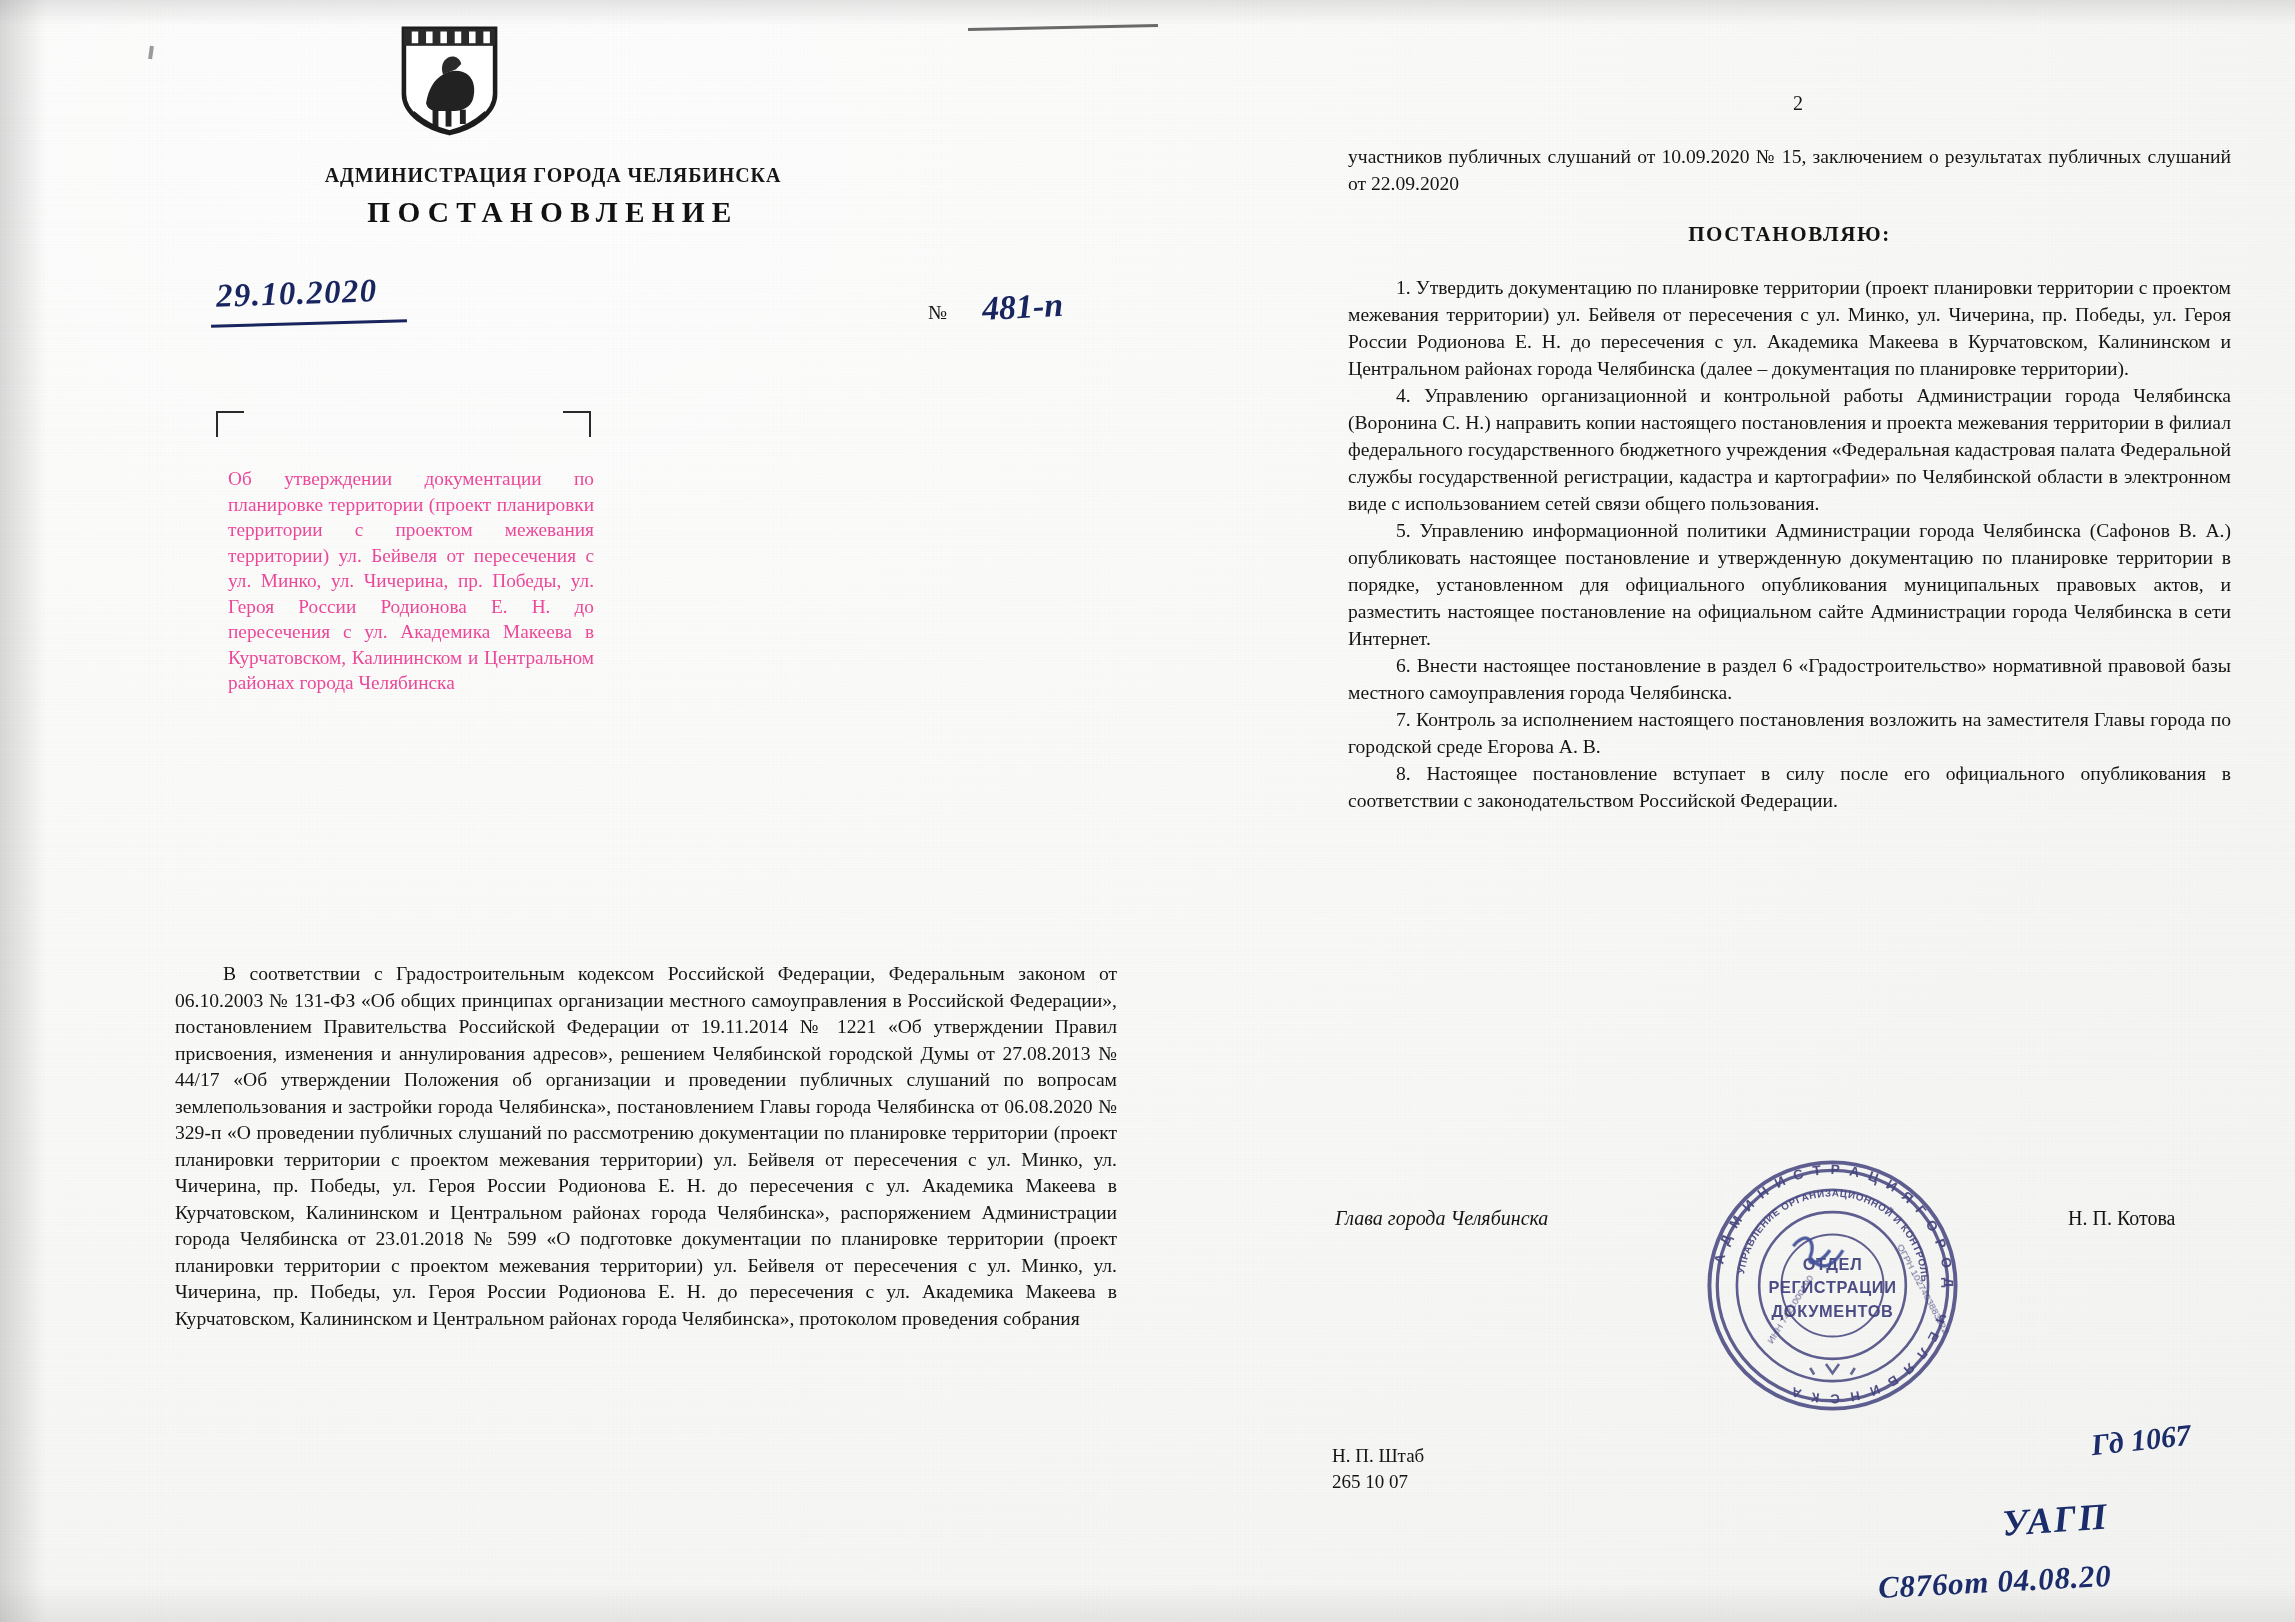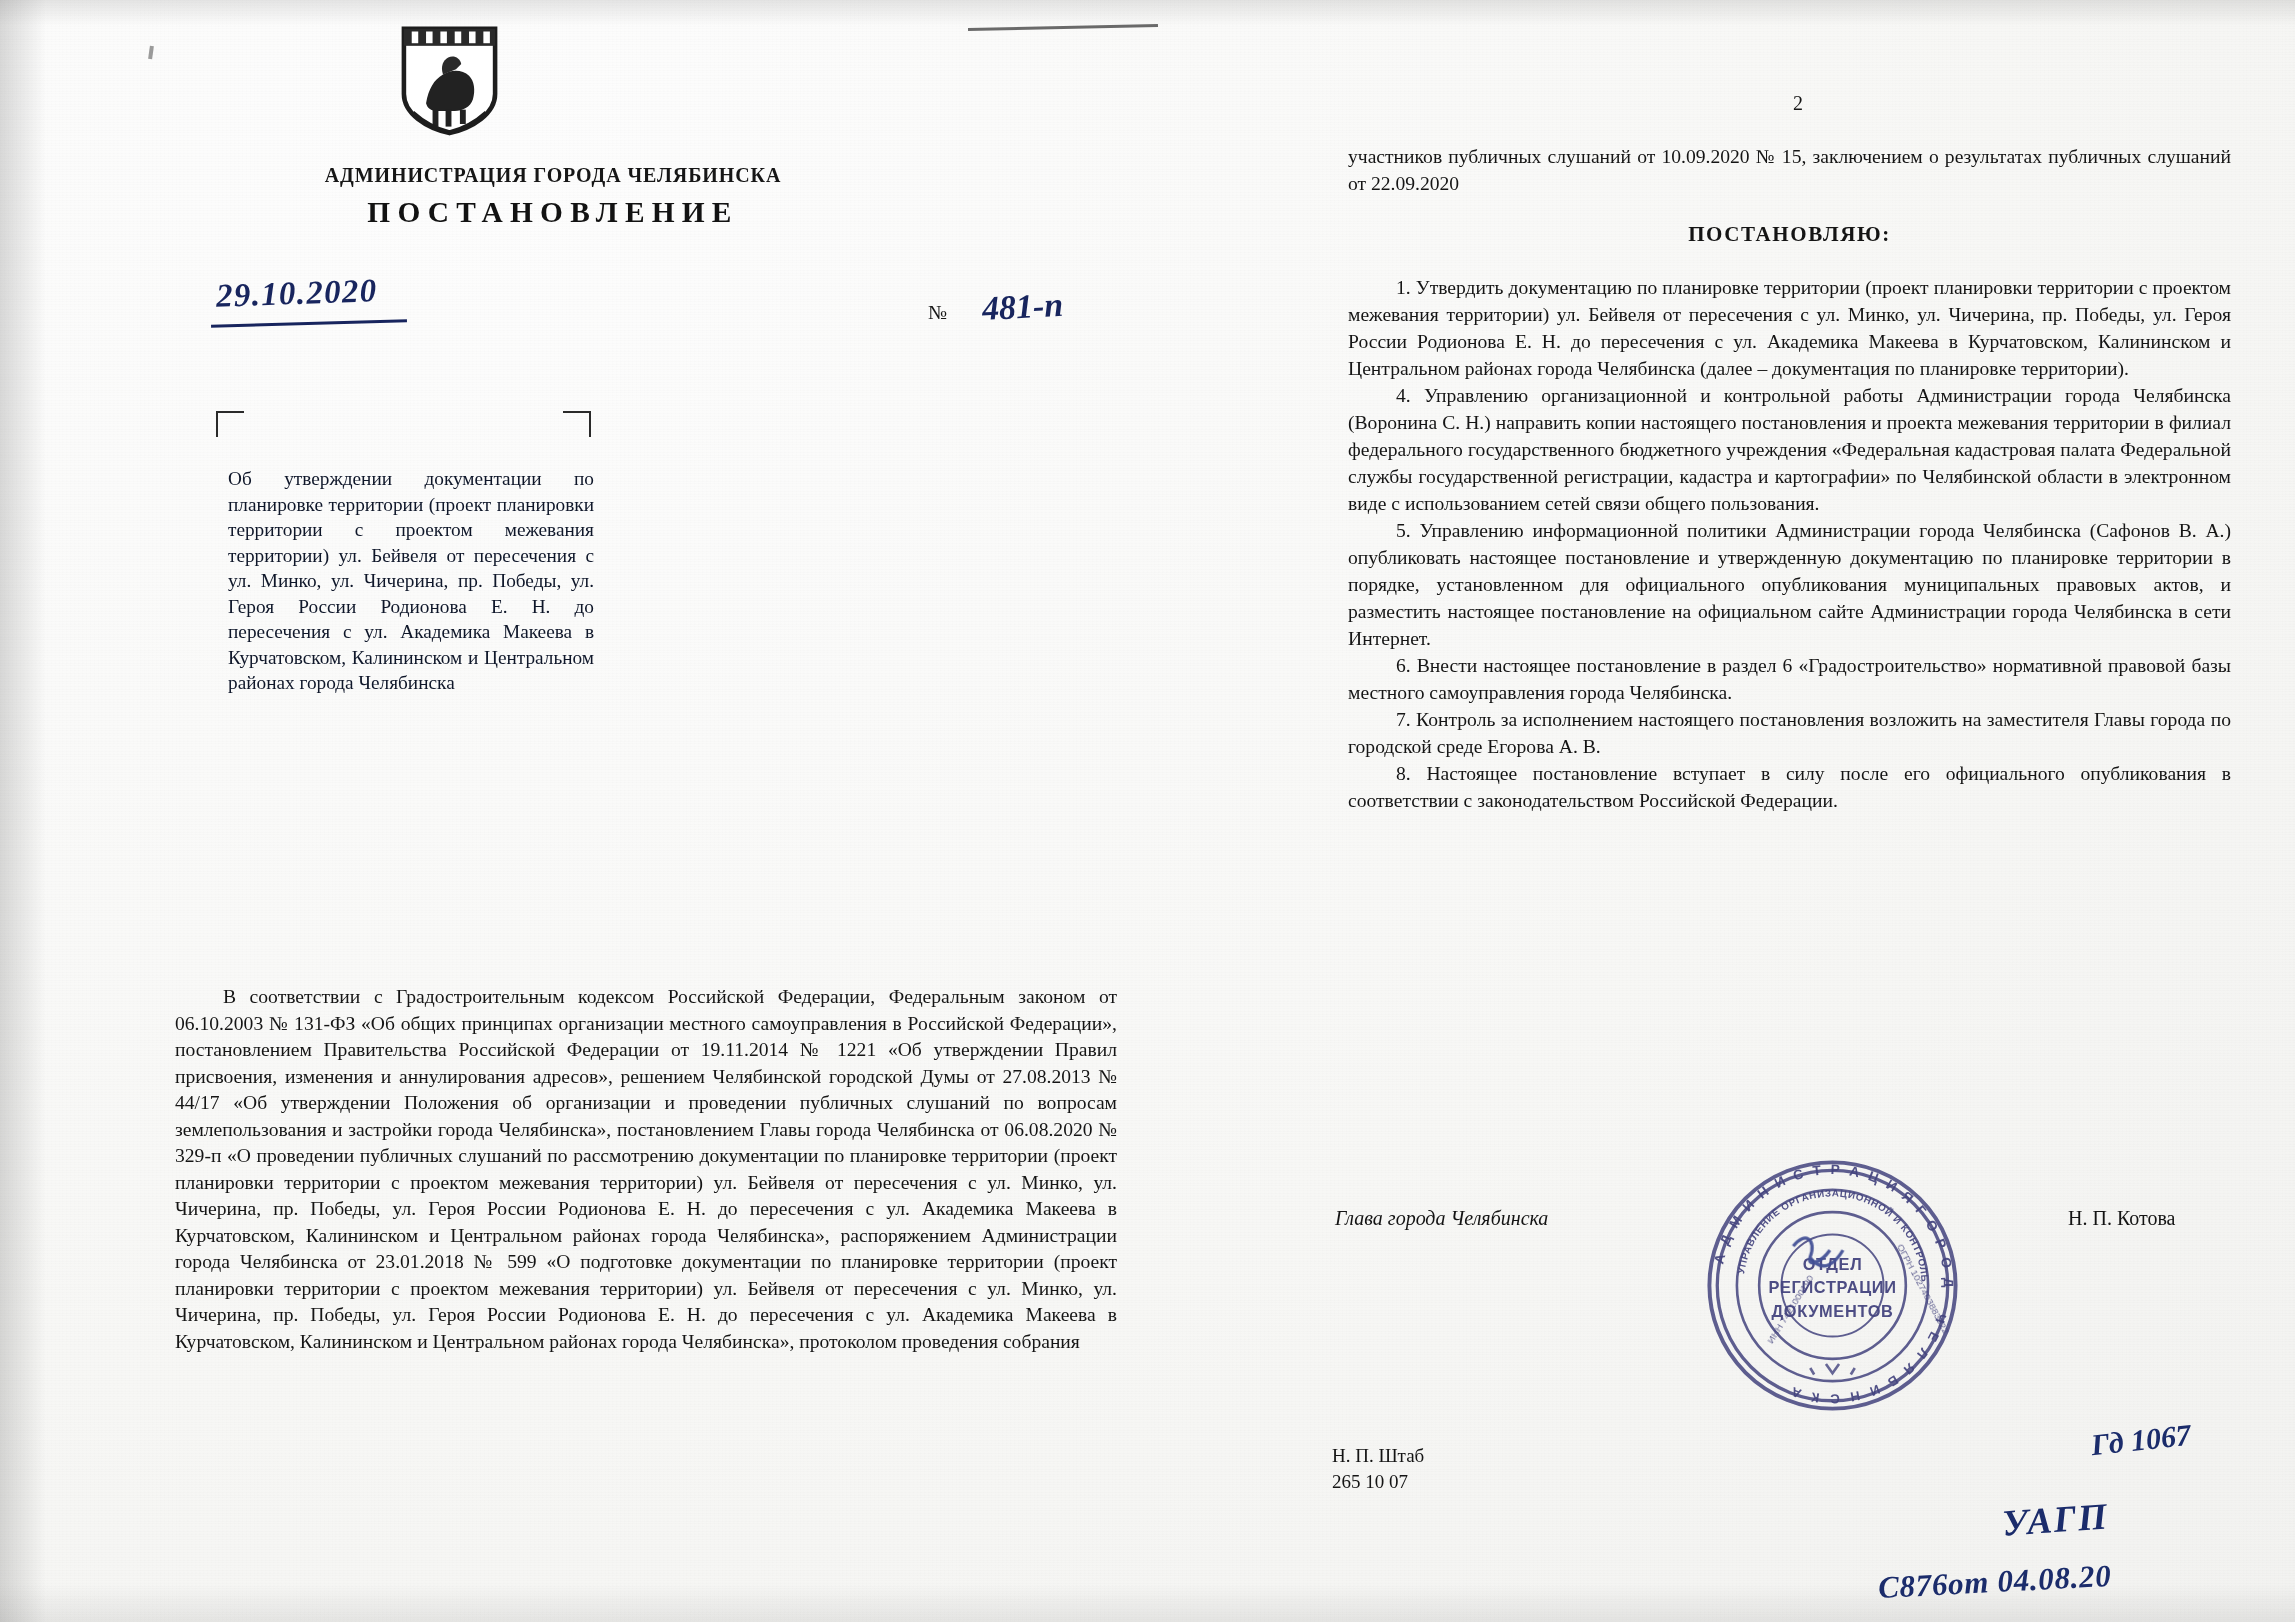--- a/index.html
+++ b/index.html
@@ -158,34 +158,33 @@
 
   .subject {
     position: absolute;
     left: 228px;
     top: 466px;
     width: 366px;
     font-size: 19.3px;
     line-height: 25.5px;
     text-align: justify;
     text-justify: inter-word;
-    color: #0f172a;
+    color: #ec4899;
   }
 
   .preamble {
     position: absolute;
     left: 175px;
     top: 961px;
     width: 942px;
     font-size: 19.6px;
     line-height: 26.5px;
     text-align: justify;
     text-justify: inter-word;
     color: #151515;
-    margin-top: 23px;
   }
   .preamble p { margin: 0; text-indent: 48px; }
   .page-num {
     position: absolute;
     left: 1793px;
     top: 92px;
     font-size: 20px;
     color: #151515;
   }
   .cont-text {

